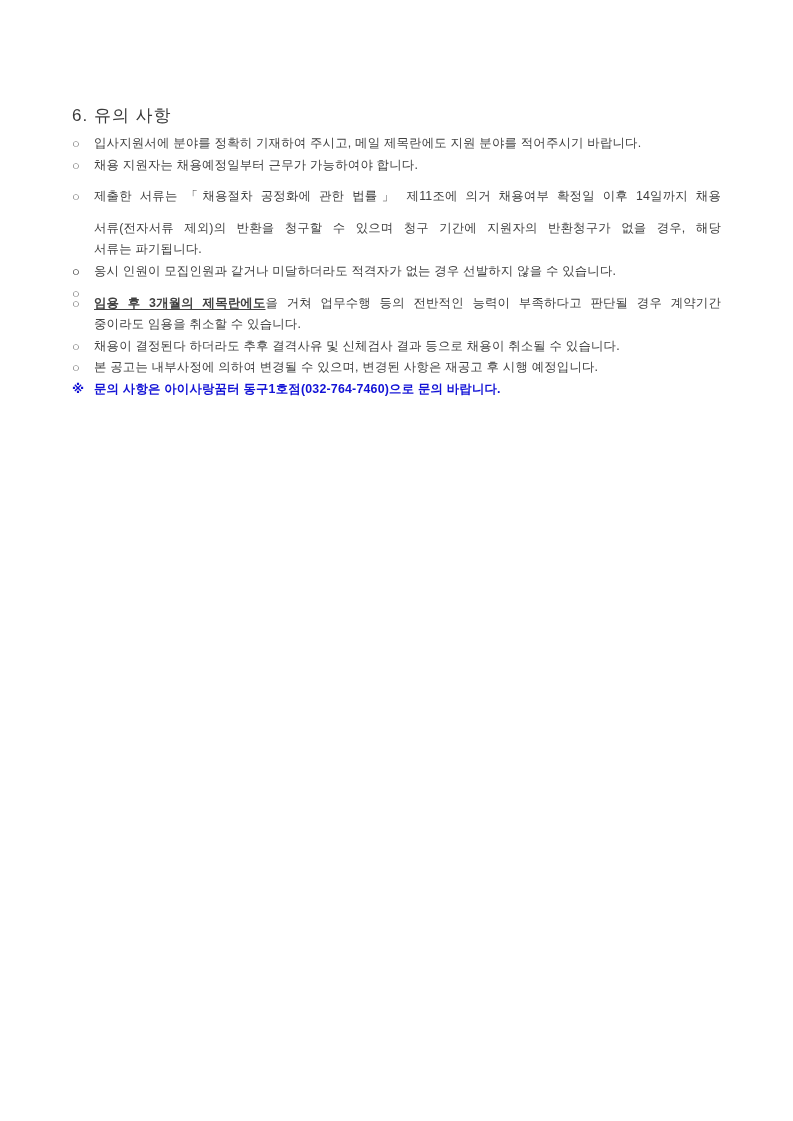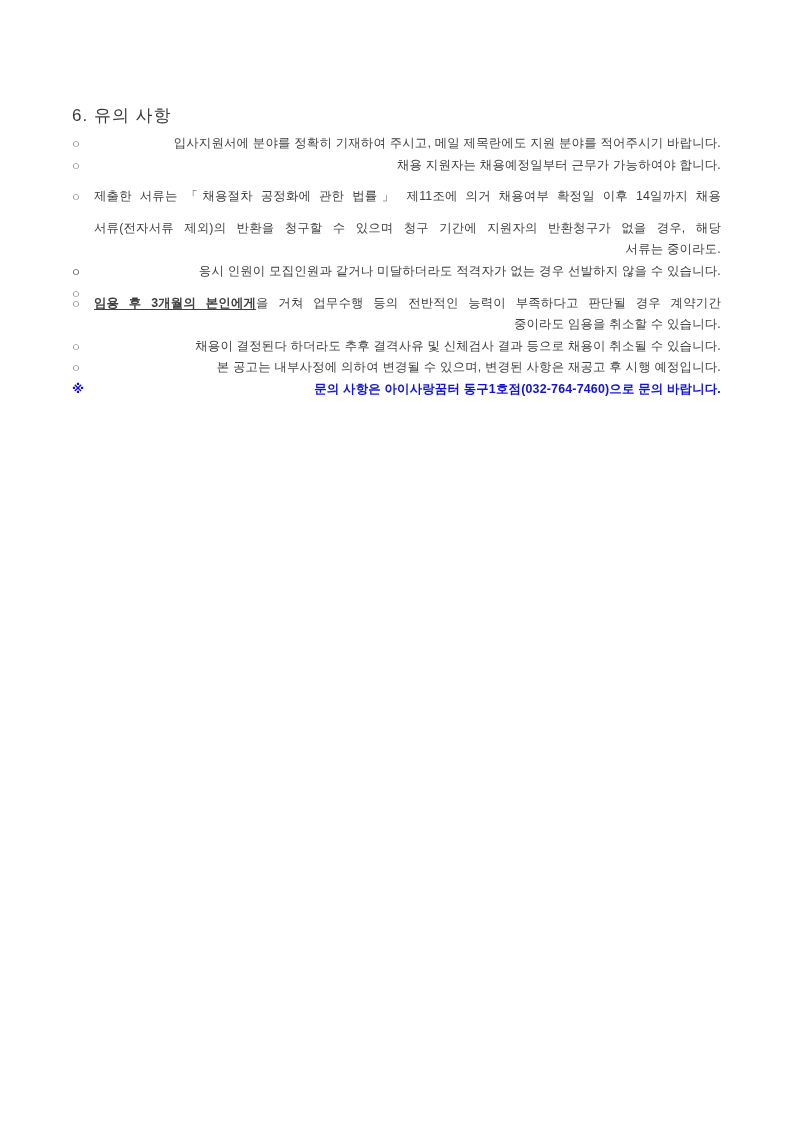--- a/index.html
+++ b/index.html
@@ -28,21 +28,21 @@
   .notes-list{margin:0;padding:0;}
   .item{
     position:relative;padding-left:22px;
     color:var(--text-color);font-size:12.4px;letter-spacing:0.2px;
   }
   .item .marker{
     position:absolute;left:0;top:0;width:18px;
     line-height:21.6px;font-size:13px;color:var(--bullet-color);
   }
   .line{
-    line-height:21.6px;word-break:keep-all;text-align:right;
+    line-height:21.6px;word-break:keep-all;text-align:left;
   }
   .line.fill{
     text-align:justify;text-align-last:justify;margin-top:10px;
   }
   .seg-bold{font-weight:700;}
   .seg-underline{text-decoration:underline;text-underline-offset:2px;}
   .item.accent{color:var(--accent-blue);font-weight:700;}
   .item.accent .marker{color:var(--accent-blue);font-weight:700;font-size:12.4px;}
 </style>
 </head>
@@ -57,35 +57,35 @@
           <div class="line"><span>입사지원서에 분야를 정확히 기재하여 주시고, 메일 제목란에도 지원 분야를 적어주시기 바랍니다.</span></div>
         </div>
         <div class="item">
           <span class="marker">○</span>
           <div class="line"><span>채용 지원자는 채용예정일부터 근무가 가능하여야 합니다.</span></div>
         </div>
         <div class="item">
           <span class="marker">○</span>
           <div class="line fill"><span>제출한 서류는 「채용절차 공정화에 관한 법률」 제11조에 의거 채용여부 확정일 이후 14일까지 채용</span></div>
           <div class="line fill"><span>서류(전자서류 제외)의 반환을 청구할 수 있으며 청구 기간에 지원자의 반환청구가 없을 경우, 해당</span></div>
-          <div class="line"><span>서류는 중이라도.</span></div>
+          <div class="line"><span>서류는 파기됩니다.</span></div>
         </div>
         <div class="item">
           <span class="marker">○</span>
         </div>
         <div class="item">
           <span class="marker">○</span>
           <div class="line"><span>응시 인원이 모집인원과 같거나 미달하더라도 적격자가 없는 경우 선발하지 않을 수 있습니다.</span></div>
         </div>
         <div class="item">
           <span class="marker">○</span>
         </div>
         <div class="item">
           <span class="marker">○</span>
-          <div class="line fill"><span class="seg-bold seg-underline">임용 후 3개월의 본인에게</span><span>을 거쳐 업무수행 등의 전반적인 능력이 부족하다고 판단될 경우 계약기간</span></div>
+          <div class="line fill"><span class="seg-bold seg-underline">임용 후 3개월의 제목란에도</span><span>을 거쳐 업무수행 등의 전반적인 능력이 부족하다고 판단될 경우 계약기간</span></div>
           <div class="line"><span>중이라도 임용을 취소할 수 있습니다.</span></div>
         </div>
         <div class="item">
           <span class="marker">○</span>
           <div class="line"><span>채용이 결정된다 하더라도 추후 결격사유 및 신체검사 결과 등으로 채용이 취소될 수 있습니다.</span></div>
         </div>
         <div class="item">
           <span class="marker">○</span>
           <div class="line"><span>본 공고는 내부사정에 의하여 변경될 수 있으며, 변경된 사항은 재공고 후 시행 예정입니다.</span></div>
         </div>

